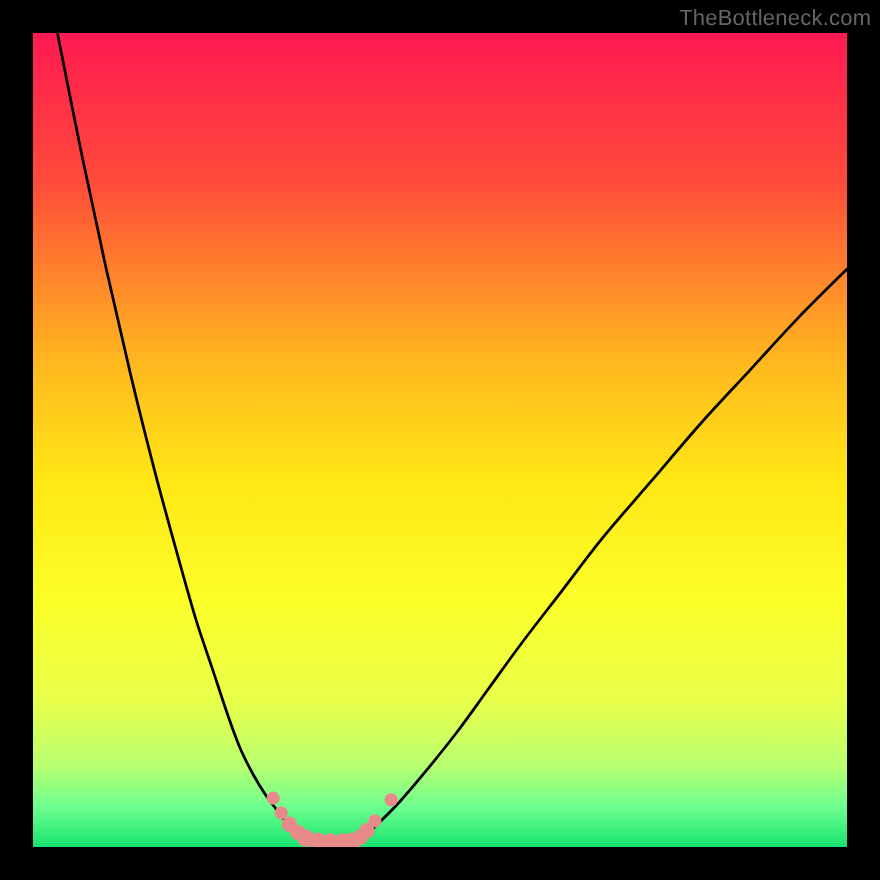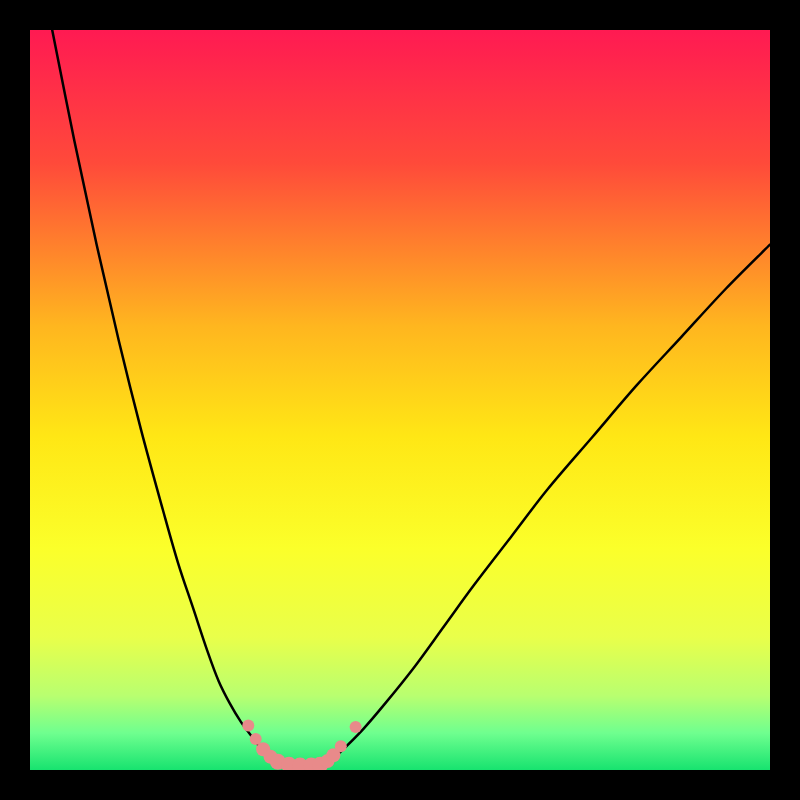--- a/index.html
+++ b/index.html
@@ -37,20 +37,21 @@
     letter-spacing: 0.2px;
   }
   svg {
     display: block;
   }
 </style>
 </head>
 <body>
 
 <div class="frame">
+  <div class="watermark">TheBottleneck.com</div>
   <div class="plot-area">
     <svg id="chart-svg" width="740" height="740" viewBox="0 0 740 740" preserveAspectRatio="none">
       <defs>
         <linearGradient id="bg-grad" x1="0" y1="0" x2="0" y2="1">
             <stop offset="0%" stop-color="#ff1a52"></stop>
             <stop offset="18%" stop-color="#ff4a3a"></stop>
             <stop offset="40%" stop-color="#ffb61f"></stop>
             <stop offset="55.00000000000001%" stop-color="#ffe715"></stop>
             <stop offset="70%" stop-color="#fbff2a"></stop>
             <stop offset="82%" stop-color="#e9ff4a"></stop>

